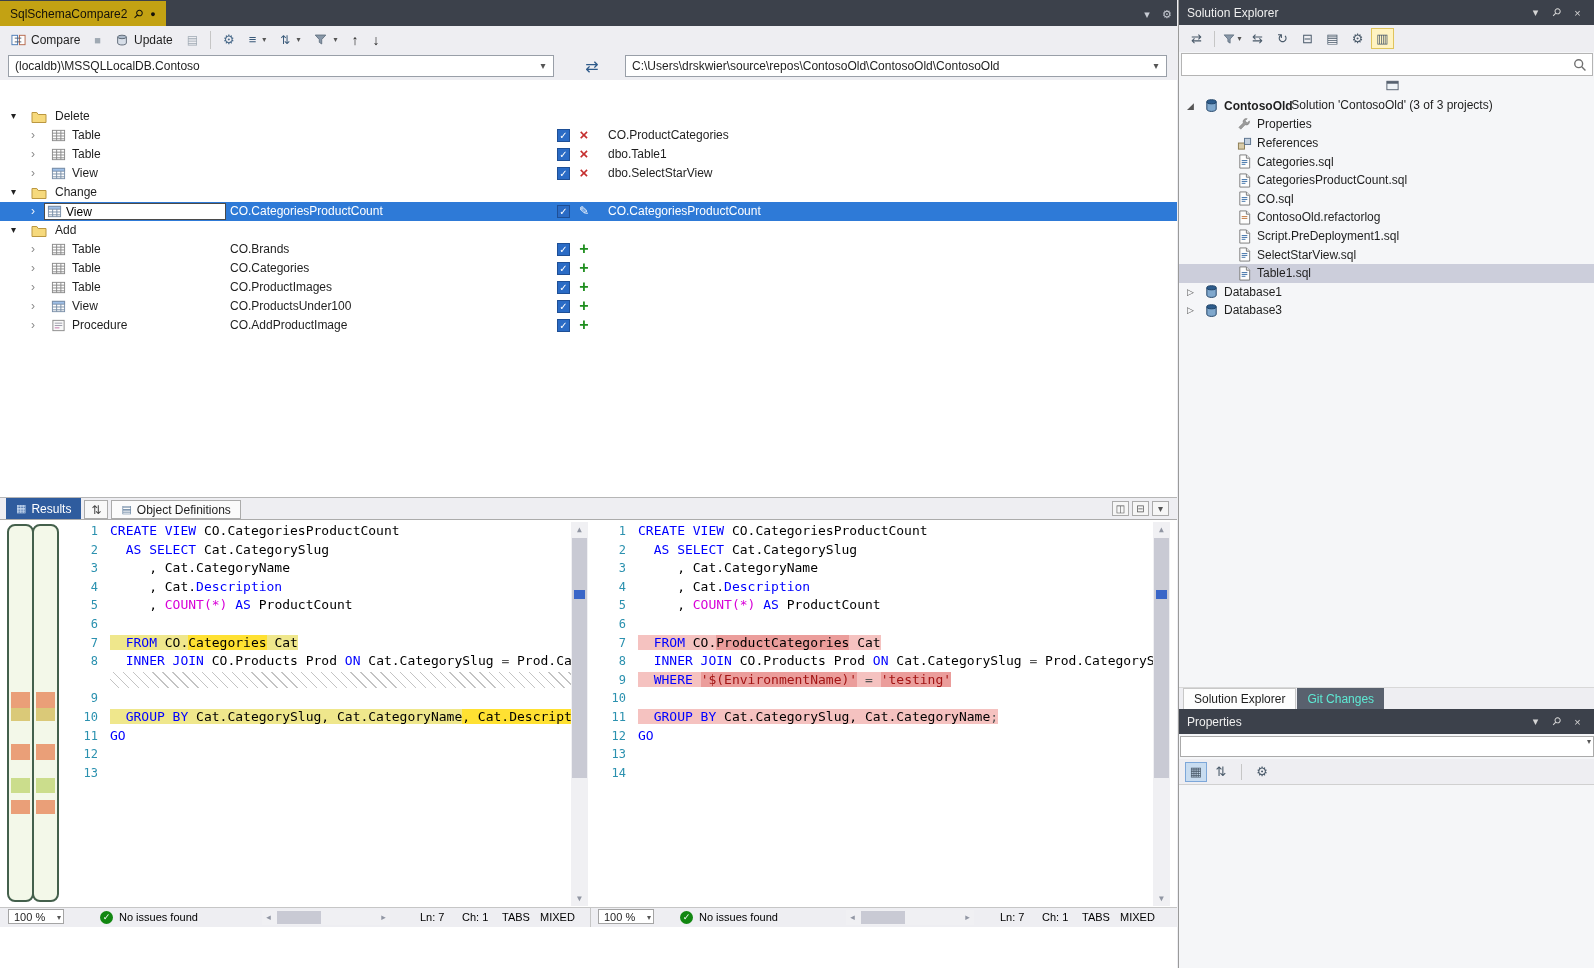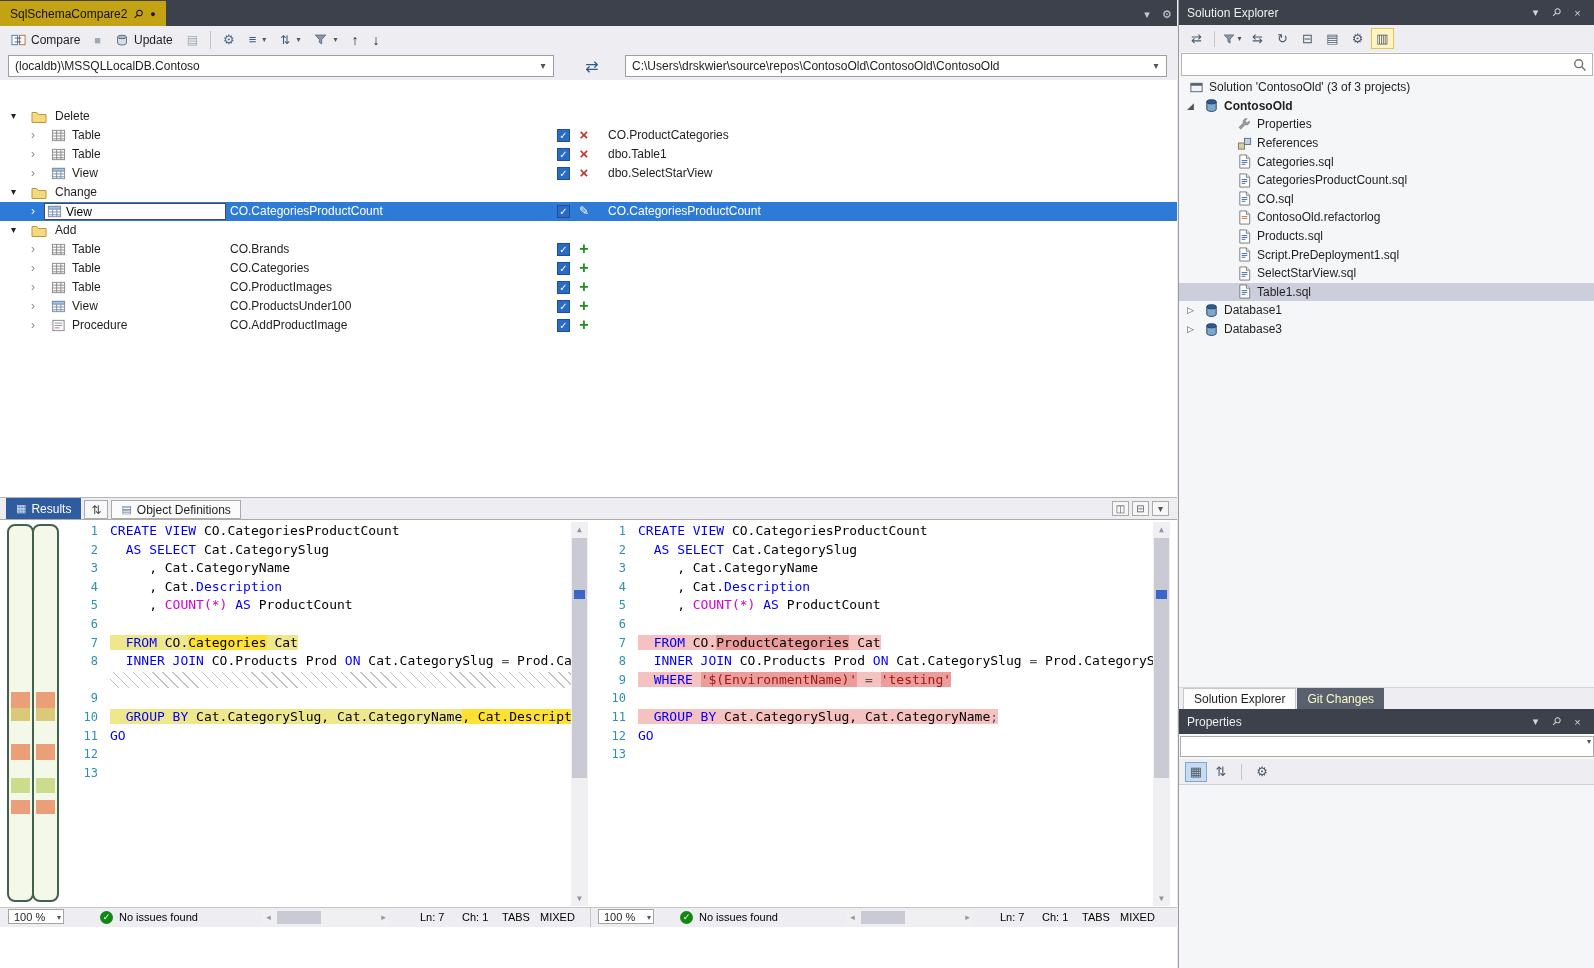--- a/index.html
+++ b/index.html
@@ -112,26 +112,26 @@
   .seic{min-width:23px;height:21px;display:flex;align-items:center;justify-content:center;color:#4A5A6A;font-size:13px;gap:1px;}
   .seic.toggled{background:#FFF3C2;border:1px solid #E0C45C;}
   .sesep{width:1px;height:16px;background:#C6C6C6;margin:0 4px;}
   #se-search{position:absolute;left:2px;top:53px;width:412px;height:23px;background:#fff;border:1px solid #B4B4B4;}
   #se-search input{border:0;outline:none;width:calc(100% - 28px);height:21px;padding:0 6px;font-family:"Liberation Sans",sans-serif;font-size:12px;color:#555;background:transparent;}
   #se-search .mag{position:absolute;right:5px;top:4px;}
   #se-tree{position:absolute;left:0;top:78px;width:416px;height:608px;background:#F5F6F8;overflow:hidden;}
   .tree-item{height:18.6px;display:flex;align-items:center;gap:5px;}
   .tree-item.sel{background:#CCCEDB;}
   .tree-item.bold .tlabel{font-weight:bold;}
-  .lvl0{padding-left:10px;}
+  .lvl0{padding-left:10px;flex-direction:column;}
   .lvl1{padding-left:8px;}
   .lvl2{padding-left:58px;}
   .texp{width:12px;font-size:9px;color:#555;}
   #se-bottom-tabs{position:absolute;left:0;top:687px;width:416px;height:22px;background:#EEEEF2;display:flex;align-items:flex-end;padding-left:4px;border-top:1px solid #D8D8D8;gap:1px;}
-  .btab{height:21px;display:flex;align-items:center;padding:0 10px;background:#59616E;color:#fef9c3;}
+  .btab{height:21px;display:flex;align-items:center;padding:0 10px;background:#59616E;color:#5eead4;}
   .btab.active{background:#FDFDFD;color:#1E1E1E;border:1px solid #C8C8C8;border-bottom:none;}
   #props-title{top:709px;}
   #props-combo{position:absolute;left:1px;top:736px;width:414px;height:21px;background:#fff;border:1px solid #AAAAAA;}
   #props-toolbar{position:absolute;left:0;top:759px;width:416px;height:26px;background:#EEEEF2;display:flex;align-items:center;padding:0 6px;gap:3px;border-bottom:1px solid #D0D0D0;}
   .picn{min-width:22px;height:20px;display:flex;align-items:center;justify-content:center;color:#4A5A6A;font-size:13px;}
   .picn.on{background:#C8DCF0;border:1px solid #7DA7D9;}
   .psep{width:1px;height:16px;background:#C6C6C6;margin:0 6px;}
 </style>
 </head>
 <body>
@@ -441,20 +441,21 @@
               <div class="cl"><span class="ln">4</span><div class="ct"><span><span class="p">     , Cat.</span><span class="k">Description</span></span></div></div>
               <div class="cl"><span class="ln">5</span><div class="ct"><span><span class="p">     , </span><span class="f">COUNT(*)</span><span class="p"> </span><span class="k">AS</span><span class="p"> ProductCount</span></span></div></div>
               <div class="cl"><span class="ln">6</span><div class="ct"></div></div>
               <div class="cl"><span class="ln">7</span><div class="ct"><span class="hl-r"><span class="p">  </span><span class="k">FROM</span><span class="p"> CO.</span><span class="p em-r">ProductCategories</span><span class="p"> Cat</span></span></div></div>
               <div class="cl"><span class="ln">8</span><div class="ct"><span><span class="p">  </span><span class="k">INNER JOIN</span><span class="p"> CO.Products Prod </span><span class="k">ON</span><span class="p"> Cat.CategorySlug </span><span class="o">=</span><span class="p"> Prod.CategoryS</span></span></div></div>
               <div class="cl"><span class="ln">9</span><div class="ct"><span class="hl-r"><span class="p">  </span><span class="k">WHERE</span><span class="p"> </span><span class="s em-r">'$(EnvironmentName)'</span><span class="p"> </span><span class="o">=</span><span class="p"> </span><span class="s em-r">'testing'</span></span></div></div>
               <div class="cl"><span class="ln">10</span><div class="ct"></div></div>
               <div class="cl"><span class="ln">11</span><div class="ct"><span class="hl-r"><span class="p">  </span><span class="k">GROUP BY</span><span class="p"> Cat.CategorySlug, Cat.CategoryName</span><span class="o">;</span></span></div></div>
               <div class="cl"><span class="ln">12</span><div class="ct"><span><span class="k">GO</span></span></div></div>
               <div class="cl"><span class="ln">13</span><div class="ct"></div></div>
+              <div class="cl"><span class="ln">14</span><div class="ct"></div></div>
             </div>
           <div class="vsb">
             <span class="sbarrow up">▲</span>
             <div class="thumb"></div>
             <div class="cursor-mark"></div>
             <span class="sbarrow dn">▼</span>
           </div>
         </div>
       </div>
 
@@ -597,30 +598,20 @@
           <span class="tlabel">ContosoOld.refactorlog</span>
         </div>
         <div class="tree-item lvl2">
           <span class="icn ">
             <svg width="15" height="15" viewBox="0 0 16 16">
               <path d="M3 1h7l3.5 3.5V15H3z" fill="#FDFDFD" stroke="#7A7A7A"></path>
               <path d="M10 1v3.5h3.5" fill="#E8E8E8" stroke="#7A7A7A"></path>
               <path d="M5 7h6M5 9h6M5 11h4" stroke="#3B6EA5"></path>
             </svg>
           </span>
-          <span class="tlabel">Products.sql</span>
-        </div>
-        <div class="tree-item lvl2">
-          <span class="icn ">
-            <svg width="15" height="15" viewBox="0 0 16 16">
-              <path d="M3 1h7l3.5 3.5V15H3z" fill="#FDFDFD" stroke="#7A7A7A"></path>
-              <path d="M10 1v3.5h3.5" fill="#E8E8E8" stroke="#7A7A7A"></path>
-              <path d="M5 7h6M5 9h6M5 11h4" stroke="#3B6EA5"></path>
-            </svg>
-          </span>
           <span class="tlabel">Script.PreDeployment1.sql</span>
         </div>
         <div class="tree-item lvl2">
           <span class="icn ">
             <svg width="15" height="15" viewBox="0 0 16 16">
               <path d="M3 1h7l3.5 3.5V15H3z" fill="#FDFDFD" stroke="#7A7A7A"></path>
               <path d="M10 1v3.5h3.5" fill="#E8E8E8" stroke="#7A7A7A"></path>
               <path d="M5 7h6M5 9h6M5 11h4" stroke="#3B6EA5"></path>
             </svg>
           </span>

